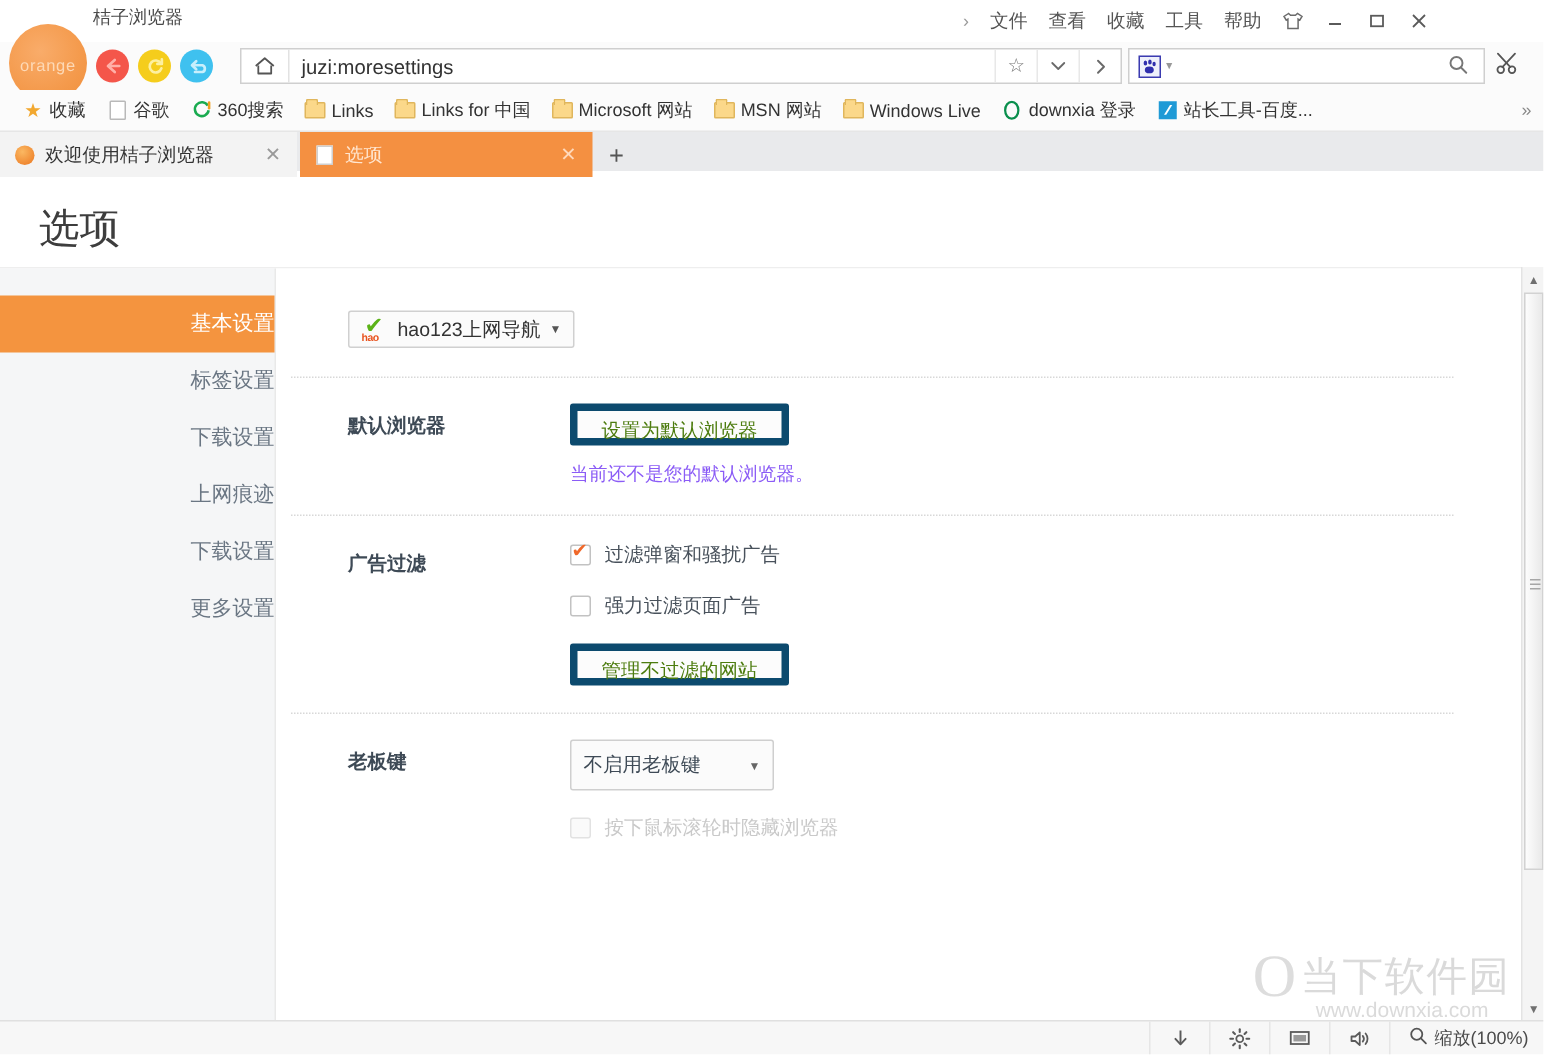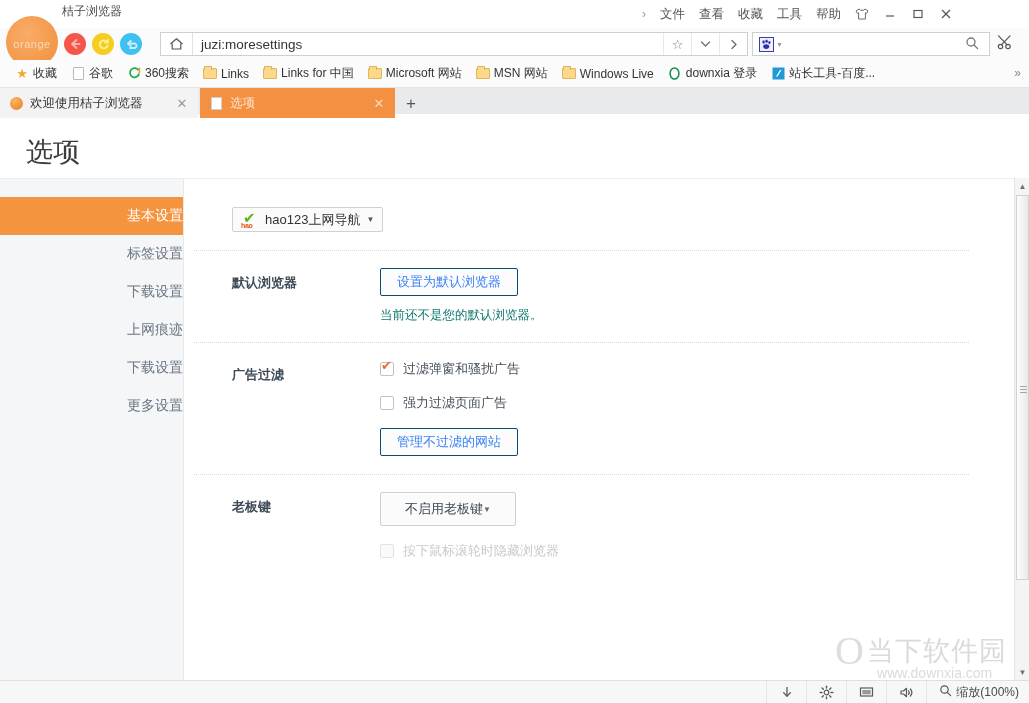--- a/index.html
+++ b/index.html
@@ -205,41 +205,41 @@
     color: #5bb318; font-weight: bold; line-height: 1;
   }
   .hao-ico .hao {
     position: absolute; left: 0px; bottom: -1px; font-size: 7px;
     color: #e8521d; font-weight: bold; letter-spacing: -0.3px;
   }
   .caret { margin-left: 6px; font-size: 8px; color: #555; }
 
   .btn {
     display: inline-block; height: 28px; line-height: 26px;
-    border: 1px solid #0c4a6e; background: #fcfcfc; border-radius: 2px;
-    padding: 0 16px; font-size: 13px; color: #3b82f6;
-  }
-  .hint { margin-top: 11px; font-size: 12.5px; color: #0f766e; }
+    border: 5px solid #0c4a6e; background: #fcfcfc; border-radius: 2px;
+    padding: 0 16px; font-size: 13px; color: #4d7c0f;
+  }
+  .hint { margin-top: 11px; font-size: 12.5px; color: #8b5cf6; }
 
   .check-row {
     display: flex; align-items: center; margin-bottom: 16px; font-size: 13px; color: #49525c;
   }
   .check-row.disabled { color: #c9c9c9; }
   .cbox {
     width: 14px; height: 14px; border: 1px solid #c2c2c2; background: #fff;
     border-radius: 2px; margin-right: 9px; position: relative; flex: none;
   }
   .cbox.checked:after {
     content: '✔'; position: absolute; left: 0px; top: -4px;
     font-size: 13px; color: #f0682a; line-height: 1;
   }
   .cbox.disabled { border-color: #e2e2e2; background: #fafafa; }
 
   .select {
-    display: inline-flex; align-items: center; justify-content: center;
+    display: inline-flex; align-items: center; justify-content: space-between;
     width: 136px; height: 26px; border: 1px solid #cfcfcf; background: #fbfbfb;
     border-radius: 2px; padding: 16px 8px; font-size: 13px; color: #3e4a56;
   }
   .select .caret2 { font-size: 8px; color: #666; }
 
   
   .vscroll {
     position: absolute; right: 0; top: 178px; width: 15px; height: 502px;
     background: #f4f4f4; border-left: 1px solid #e3e3e3;
   }

